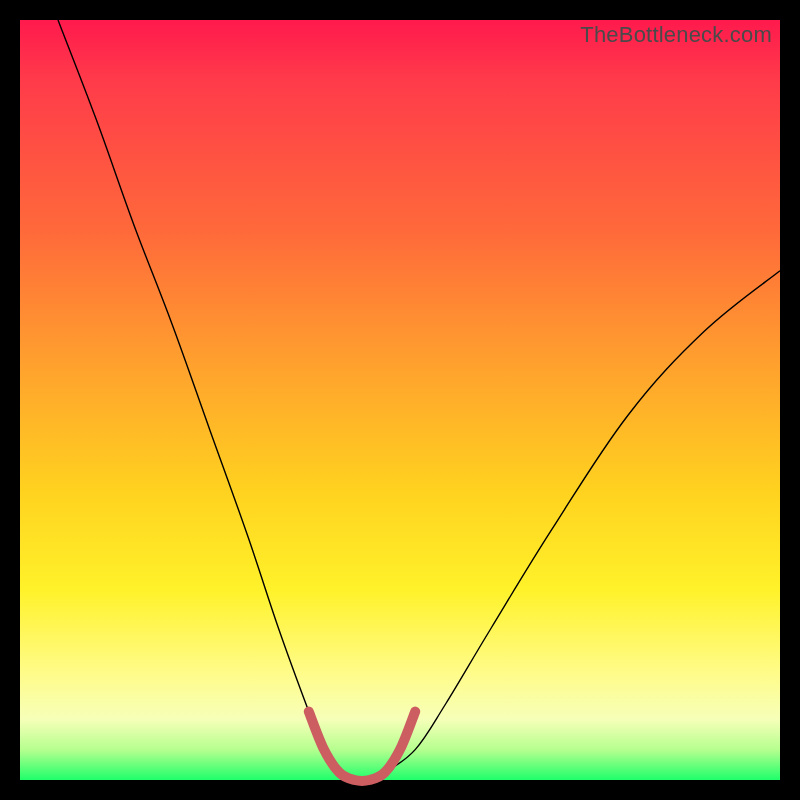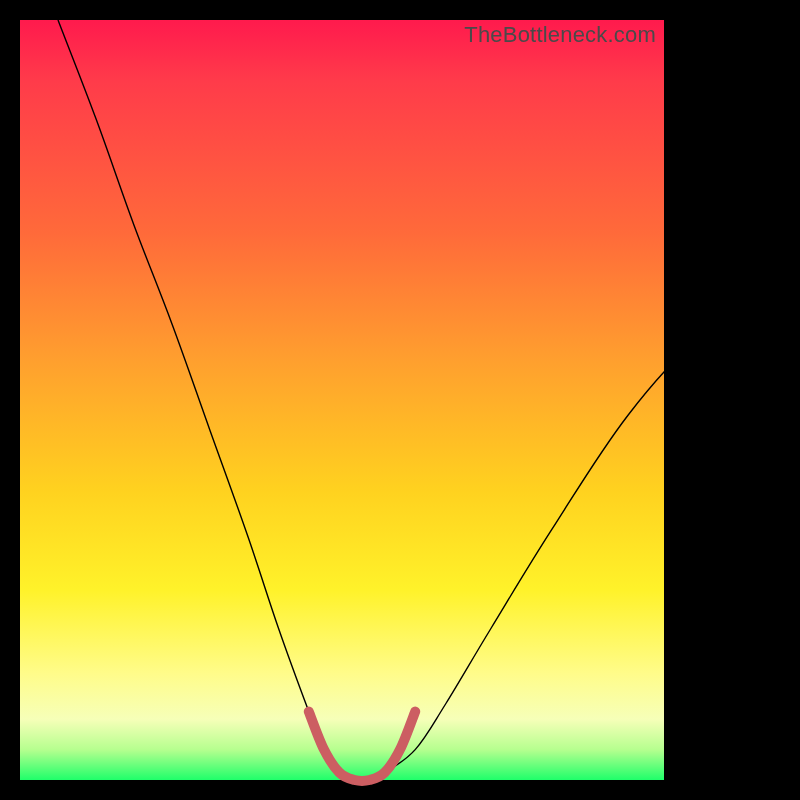--- a/index.html
+++ b/index.html
@@ -14,21 +14,21 @@
   .frame {
     position: absolute;
     left: 0; top: 0;
     width: 800px; height: 800px;
     background: #000;
   }
   .plot {
     position: absolute;
     left: 20px;
     top: 20px;
-    width: 644px;
+    width: 760px;
     height: 760px;
     
     background: linear-gradient(to bottom,
       #ff1a4d 0%,
       #ff3b4a 8%,
       #ff6a3a 28%,
       #ffa02e 45%,
       #ffd21f 62%,
       #fff22a 75%,
       #fffc8a 86%,

